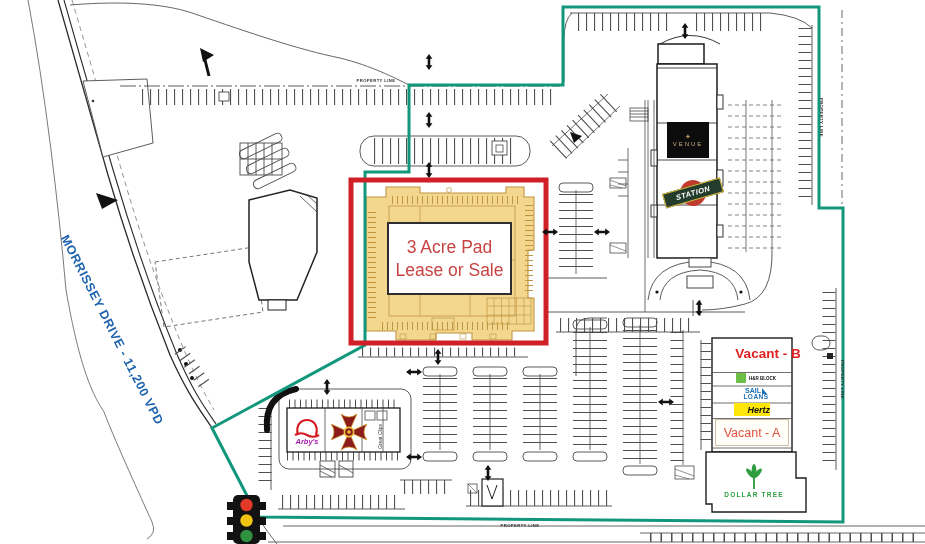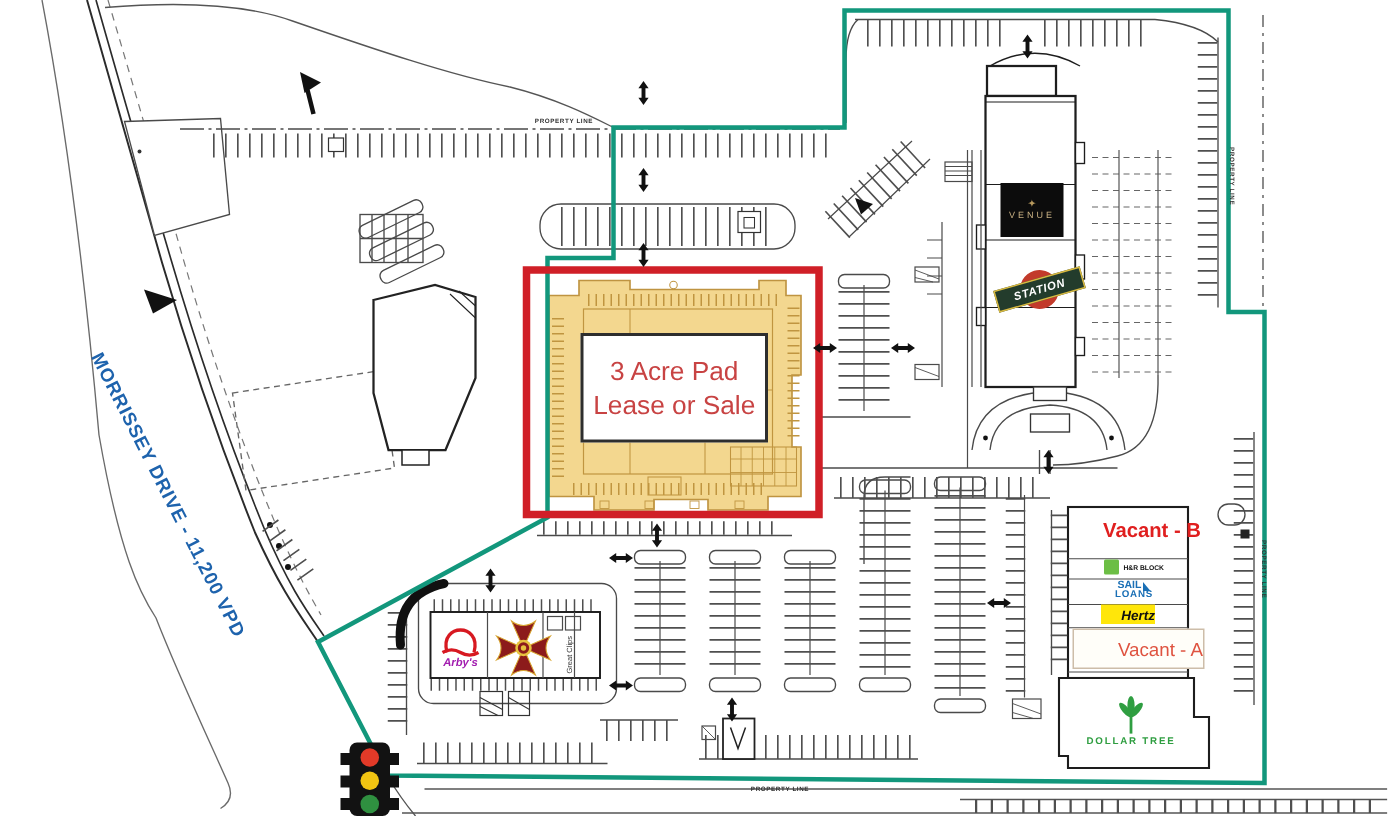--- a/index.html
+++ b/index.html
@@ -31,22 +31,22 @@
     justify-content:center;gap:3px;}
   .hr-sq{width:10px;height:10px;background:#6cbe45;border-radius:1px;}
   .hr-text{font-size:4.5px;font-weight:bold;color:#101010;}
   .sail{left:726px;top:386px;width:60px;height:16px;display:flex;flex-direction:column;
     align-items:center;justify-content:center;color:#1a6fb5;line-height:.95;}
   .sail .l1{display:flex;align-items:flex-end;gap:1px;font-size:7px;font-weight:bold;}
   .sail-flag{width:0;height:0;border-left:5px solid #1a6fb5;border-top:6px solid transparent;}
   .sail .l2{font-size:6.5px;font-weight:bold;letter-spacing:.5px;}
   .hertz{left:734px;top:403px;width:36px;height:13px;background:#ffe60a;color:#101010;
     font-size:9px;font-weight:bold;font-style:italic;display:flex;align-items:center;justify-content:flex-end;}
-  .vacant-a{left:715px;top:419px;width:88px;height:27px;background:#fffef9;border:1px solid #cdbda9;
-    color:#df5340;font-size:12.5px;display:flex;align-items:center;justify-content:flex-end;}
+  .vacant-a{left:715px;top:419px;width:74px;height:27px;background:#fffef9;border:1px solid #cdbda9;
+    color:#df5340;font-size:12.5px;display:flex;align-items:center;justify-content:center;}
   .dollar-tree{left:710px;top:454px;width:88px;height:54px;display:flex;flex-direction:column;
     align-items:center;justify-content:center;gap:1px;color:#2f9e41;}
   .dollar-tree .dt-text{font-size:6.5px;font-weight:bold;letter-spacing:1.2px;}
   
   .arbys{left:290px;top:412px;width:34px;height:40px;display:flex;flex-direction:column;
     align-items:center;justify-content:center;color:#a21caf;}
   .arbys .atext{font-size:7.5px;font-weight:bold;font-style:italic;line-height:1;}
   .fire-badge{left:329px;top:411px;width:40px;height:42px;}
   .great-clips{left:377px;top:449px;width:36px;transform:rotate(-90deg);transform-origin:0 0;
     font-size:5px;color:#333;white-space:nowrap;}

